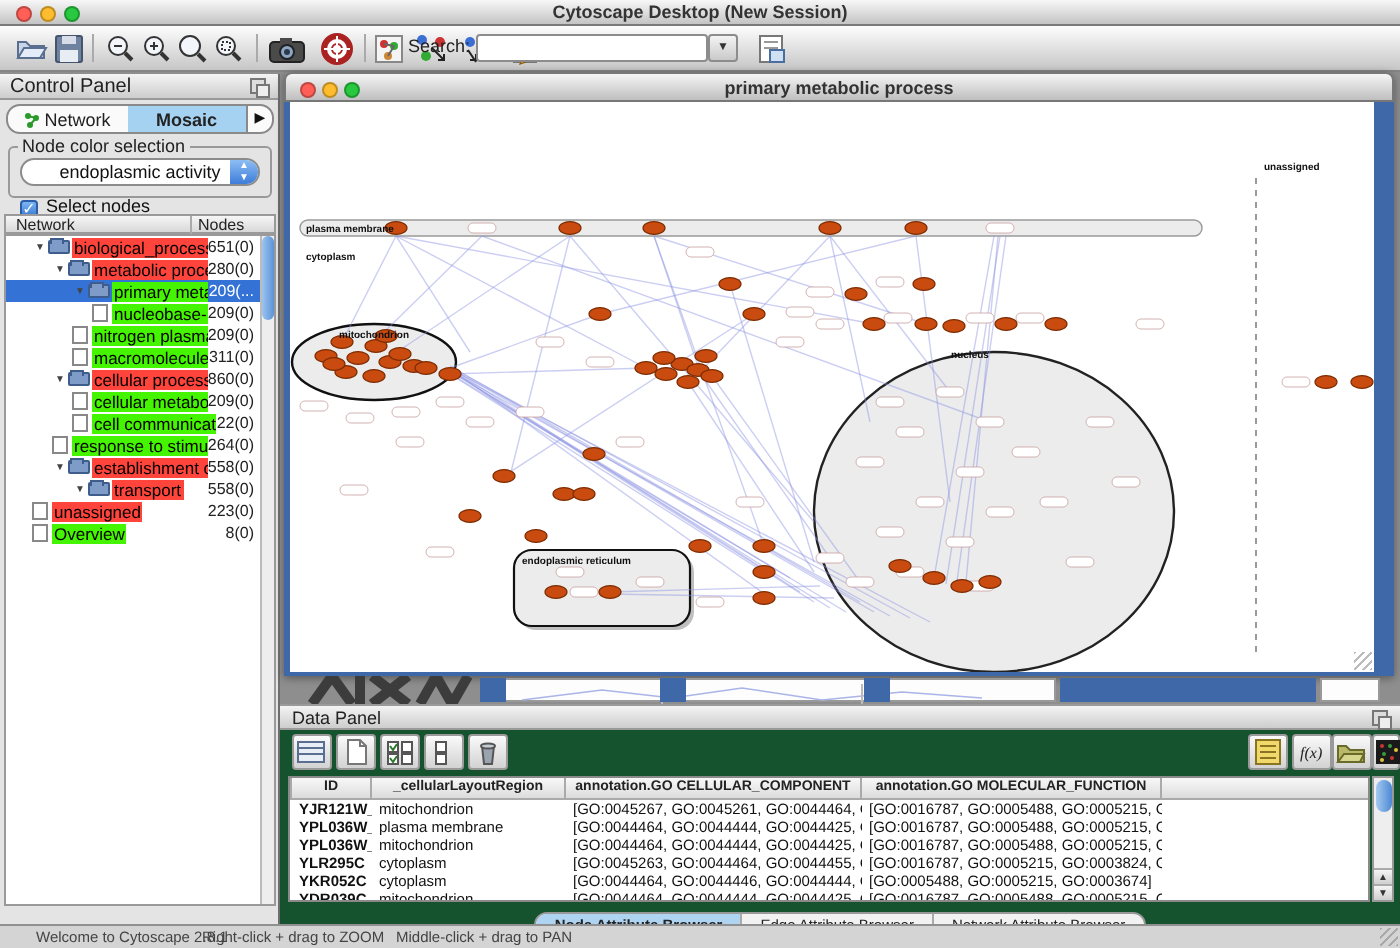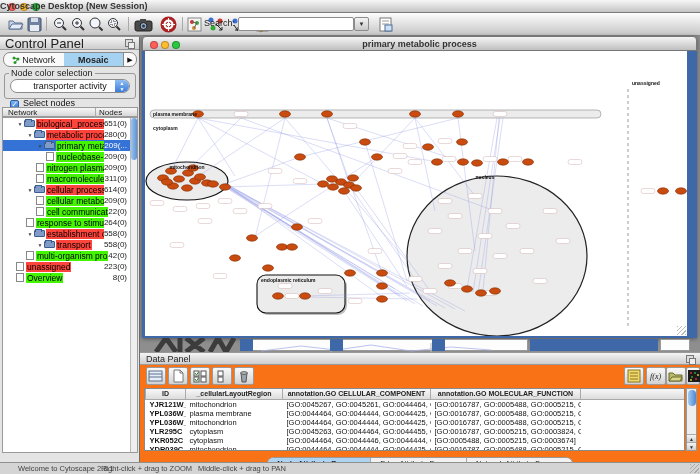--- a/index.html
+++ b/index.html
@@ -6,39 +6,39 @@
   *{box-sizing:border-box;}
   #screen{position:relative;width:700px;height:474px;background:#8e8e8e;
     font-family:"Liberation Sans",sans-serif;overflow:hidden;color:#222;}
   .abs{position:absolute;}
 
   
   #titlebar{left:0;top:0;width:700px;height:13px;
     background:linear-gradient(#f7f7f7,#c4c4c4);border-bottom:1px solid #7a7a7a;}
   .light{position:absolute;top:2.5px;width:8px;height:8px;border-radius:50%;border:0.5px solid rgba(0,0,0,.25);}
   #titlebar .t{position:absolute;left:0;right:0;top:0;height:13px;line-height:13px;
-    text-align:left;font-size:9px;font-weight:bold;color:#333;}
+    text-align:center;font-size:9px;font-weight:bold;color:#333;}
 
   
   #toolbar{left:0;top:13px;width:700px;height:23px;
     background:linear-gradient(#fdfdfd,#c6c6c6);border-bottom:1px solid #858585;}
   .tbi{position:absolute;top:3px;width:17px;height:17px;}
   .tbsep{position:absolute;top:4px;width:1px;height:14px;background:#aaa;}
   #search-label{position:absolute;left:204px;top:5px;font-size:9px;color:#222;}
   #search-combo{position:absolute;left:238px;top:4px;width:116px;height:14px;background:#fff;
     border:1px solid #8c8c8c;border-radius:2px;font-size:9px;padding:0 2px;}
   #search-drop{position:absolute;left:354px;top:4px;width:15px;height:14px;
     background:linear-gradient(#f4f4f4,#c9c9c9);border:1px solid #8c8c8c;border-radius:2px;
     font-size:6px;line-height:13px;text-align:center;color:#333;}
 
   
   #ctrl{left:0;top:37px;width:140px;height:425px;background:#e4e4e4;border-right:1px solid #6e6e6e;}
   #ctrl-header{position:absolute;left:0;top:0;width:139px;height:13px;
     background:linear-gradient(#f4f4f4,#cdcdcd);border-bottom:1px solid #9a9a9a;
-    font-size:13px;line-height:13px;padding-left:5px;color:#222;}
+    font-size:10px;line-height:13px;padding-left:5px;color:#222;}
   .float-ic{position:absolute;top:3px;width:8px;height:8px;border:1px solid #777;background:#ddd;}
   .float-ic:before{content:"";position:absolute;left:2px;top:2px;width:5px;height:5px;border:1px solid #777;background:#eee;}
   #cp-tabs{position:absolute;left:3px;top:15px;width:134px;height:15px;display:flex;
     border:1px solid #8a8a8a;border-radius:7px;background:#fafafa;overflow:hidden;}
   .cp-tab{flex:1;font-size:9px;line-height:14px;text-align:center;color:#222;white-space:nowrap;overflow:hidden;}
   .cp-tab.sel{background:#a6d2f2;font-weight:bold;}
   .cp-tab .ic{display:inline-block;vertical-align:-1px;margin-right:2px;}
   #cp-tab-arrow{width:13px;border-left:1px solid #8a8a8a;font-size:7px;line-height:14px;text-align:center;color:#111;}
   #groupbox{position:absolute;left:4px;top:36px;width:132px;height:26px;border:1px solid #999;border-radius:3px;}
   #group-legend{position:absolute;left:9px;top:31px;font-size:9px;background:#e4e4e4;padding:0 2px;color:#222;}
@@ -85,21 +85,21 @@
   #canvas{position:relative;width:542px;height:285px;background:#fff;overflow:hidden;}
   #grip{position:absolute;right:11px;bottom:3px;width:9px;height:9px;
     background:repeating-linear-gradient(135deg,#bbb 0 1px,transparent 1px 3px);}
 
   
   #strip{left:140px;top:338px;width:560px;height:14px;}
   .frag{position:absolute;top:1px;height:12px;background:#fdfdfd;border:1px solid #999;}
   .bluesq{position:absolute;top:1px;width:13px;height:12px;background:#3f68a8;}
 
   
-  #datapanel{left:140px;top:352px;width:560px;height:110px;background:#f97316;border-top:1px solid #999;}
+  #datapanel{left:140px;top:352px;width:560px;height:110px;background:#14532d;border-top:1px solid #999;}
   #dp-header{position:absolute;left:0;top:0;width:560px;height:12px;
     background:linear-gradient(#f4f4f4,#cdcdcd);border-bottom:1px solid #9a9a9a;
     font-size:9px;line-height:12px;padding-left:6px;color:#222;}
   .dp-btn{position:absolute;top:14px;width:20px;height:18px;background:linear-gradient(#fafafa,#d2d2d2);
     border:1px solid #9a9a9a;border-radius:2px;}
   .dp-btn svg{position:absolute;left:1px;top:1px;}
   #dp-table{position:absolute;left:4px;top:35px;width:541px;height:63px;background:#fff;border:1px solid #8a8a8a;overflow:hidden;}
   table{border-collapse:collapse;table-layout:fixed;width:541px;}
   th{height:10px;font-size:7px;font-weight:bold;color:#222;text-align:center;
     background:linear-gradient(#f8f8f8,#dcdcdc);border:1px solid #aaa;border-top:none;
@@ -242,21 +242,21 @@
               <circle cx="3" cy="6.5" r="1.5" fill="#2a9a2a"></circle>
               <line x1="2" y1="2" x2="6" y2="3" stroke="#2a9a2a"></line>
               <line x1="6" y1="3" x2="3" y2="6.5" stroke="#2a9a2a"></line>
             </svg></span><span>Network</span></div>
       <div class="cp-tab sel"><span>Mosaic</span></div>
       <div id="cp-tab-arrow">▶</div>
     </div>
     <div id="groupbox"></div>
     <div id="group-legend">Node color selection</div>
     <div id="combo">
-      <span>transporter activity</span>
+      <span>endoplasmic activity</span>
       <span class="stepper">▲<br>▼</span>
     </div>
     <div id="selnodes">
       <span class="box">✓</span><span>Select nodes</span>
     </div>
     <div id="tree-header">
       <span class="c1">Network</span>
       <span class="sep"></span>
       <span class="c2">Nodes</span>
     </div>
@@ -292,21 +292,21 @@
           </div>
           <div class="tree-row" style="padding-left: 33px;">
             <span class="file-ic"></span>
             <span class="tlabel green">macromolecule</span>
             <span class="tcount">311(0)</span>
           </div>
           <div class="tree-row" style="padding-left: 23px;">
             <span class="expander">▼</span>
             <span class="folder-ic"></span>
             <span class="tlabel red">cellular process</span>
-            <span class="tcount">614(0)</span>
+            <span class="tcount">860(0)</span>
           </div>
           <div class="tree-row" style="padding-left: 33px;">
             <span class="file-ic"></span>
             <span class="tlabel green">cellular metabo</span>
             <span class="tcount">209(0)</span>
           </div>
           <div class="tree-row" style="padding-left: 33px; justify-content: flex-end;">
             <span class="file-ic"></span>
             <span class="tlabel green">cell communicat</span>
             <span class="tcount">22(0)</span>
@@ -320,25 +320,20 @@
             <span class="expander">▼</span>
             <span class="folder-ic"></span>
             <span class="tlabel red">establishment of lo</span>
             <span class="tcount">558(0)</span>
           </div>
           <div class="tree-row" style="padding-left: 33px;">
             <span class="expander">▼</span>
             <span class="folder-ic"></span>
             <span class="tlabel red">transport</span>
             <span class="tcount">558(0)</span>
-          </div>
-          <div class="tree-row" style="padding-left: 23px;">
-            <span class="file-ic"></span>
-            <span class="tlabel green">multi-organism pro</span>
-            <span class="tcount">42(0)</span>
           </div>
           <div class="tree-row" style="padding-left: 13px;">
             <span class="file-ic"></span>
             <span class="tlabel red">unassigned</span>
             <span class="tcount">223(0)</span>
           </div>
           <div class="tree-row" style="padding-left: 13px;">
             <span class="file-ic"></span>
             <span class="tlabel green">Overview</span>
             <span class="tcount">8(0)</span>

